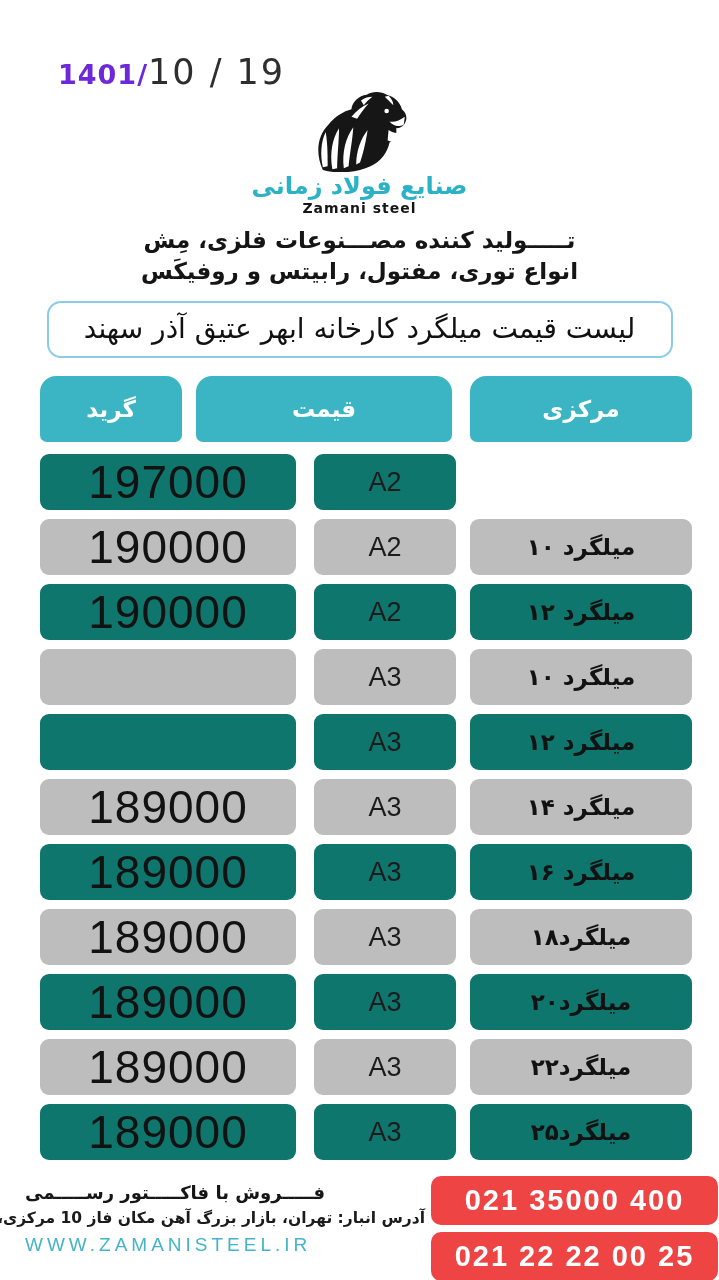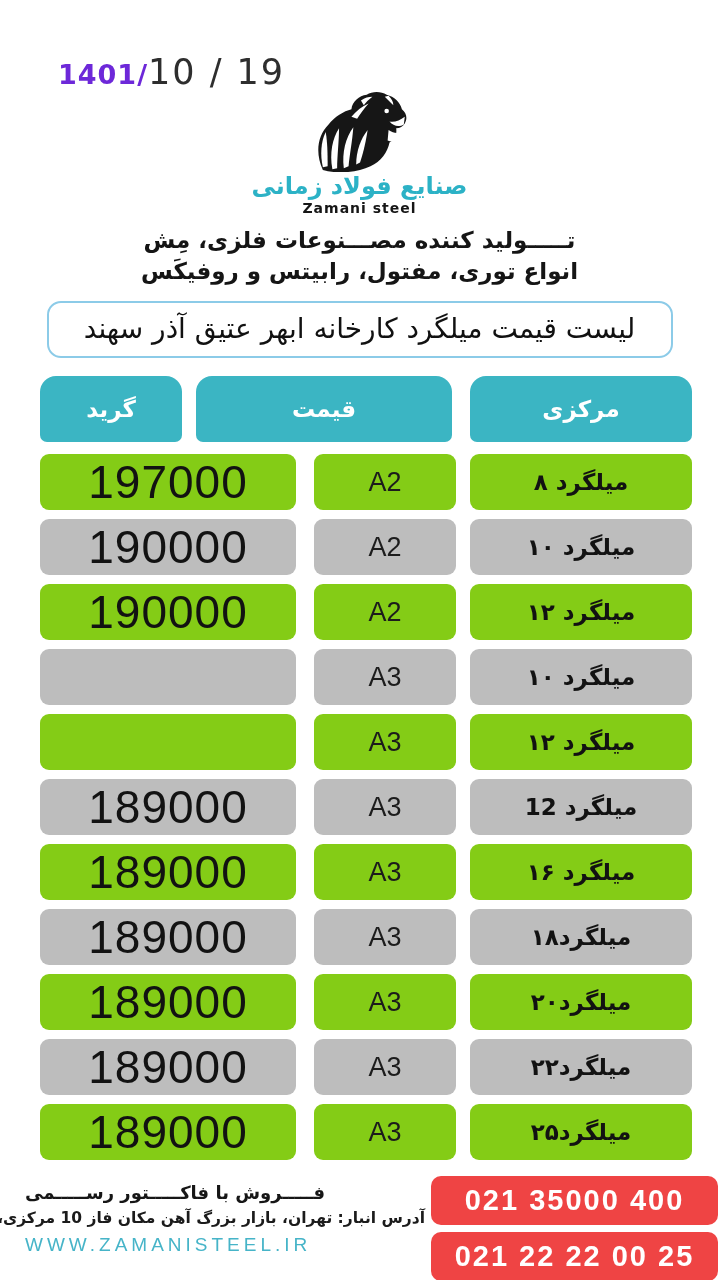--- a/index.html
+++ b/index.html
@@ -68,21 +68,21 @@
     color: #ffffff; font-size: 23px; font-weight: 700;
     direction: rtl;
   }
 
   .tbody { display: flex; flex-direction: column; gap: 9px; margin-top: 12px; }
   .tbody .t-row { height: 56px; }
   .tbody .cell {
     height: 56px; border-radius: 9px;
     display: flex; align-items: center; justify-content: center;
   }
-  .row-light .cell { background: #84cc16; }
+  .row-light .cell { background: #0f766e; }
   .row-dark  .cell { background: #bdbdbd; }
   .price-text { font-family: "Liberation Sans", "DejaVu Sans", sans-serif; font-size: 46px; font-weight: 400; color: #121212; letter-spacing: 1px; }
   .grade-text { font-family: "Liberation Sans", "DejaVu Sans", sans-serif; font-size: 27px; font-weight: 400; color: #1c1c1c; }
   .size-text  { font-size: 23px; font-weight: 700; color: #121212; direction: rtl; }
 
   
   .footer { position: relative; margin-top: 12px; height: 100px; }
   .footer-right {
     position: absolute; top: 10px; right: 294px;
     width: 400px; direction: rtl; text-align: left;
@@ -147,23 +147,20 @@
     </div>
 
     <div class="tbody">
       <div class="t-row row-light">
         <div class="cell c-price">
             <span class="price-text">197000</span>
           </div>
         <div class="cell c-grade">
             <span class="grade-text">A2</span>
           </div>
-        <div class="cell c-size">
-            <span class="size-text">میلگرد ۸</span>
-          </div>
       </div>
       <div class="t-row row-dark">
         <div class="cell c-price">
             <span class="price-text">190000</span>
           </div>
         <div class="cell c-grade">
             <span class="grade-text">A2</span>
           </div>
         <div class="cell c-size">
             <span class="size-text">میلگرد ۱۰</span>
@@ -203,21 +200,21 @@
           </div>
       </div>
       <div class="t-row row-dark">
         <div class="cell c-price">
             <span class="price-text">189000</span>
           </div>
         <div class="cell c-grade">
             <span class="grade-text">A3</span>
           </div>
         <div class="cell c-size">
-            <span class="size-text">میلگرد 12</span>
+            <span class="size-text">میلگرد ۱۴</span>
           </div>
       </div>
       <div class="t-row row-light">
         <div class="cell c-price">
             <span class="price-text">189000</span>
           </div>
         <div class="cell c-grade">
             <span class="grade-text">A3</span>
           </div>
         <div class="cell c-size">

